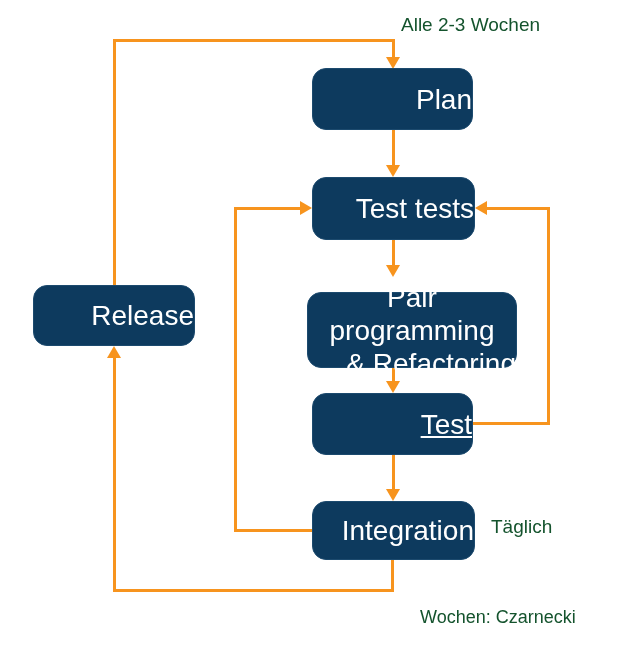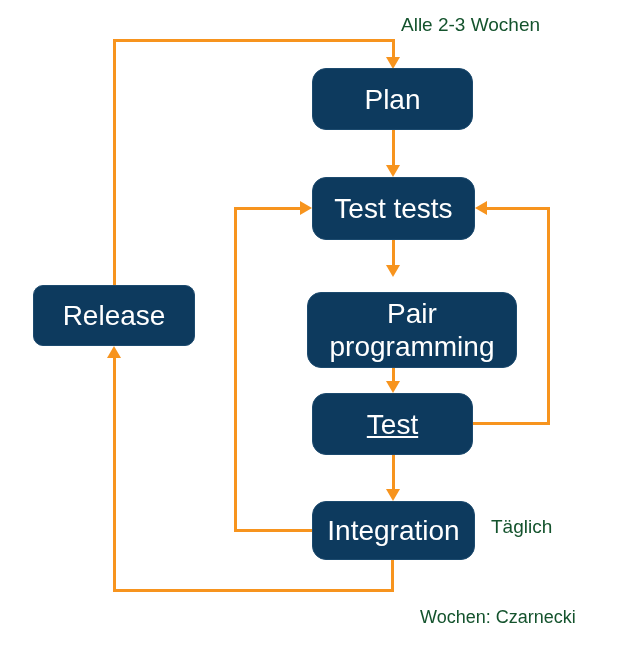--- a/index.html
+++ b/index.html
@@ -17,35 +17,35 @@
   }
   
   .node {
     position: absolute;
     background: #0d3a5e;
     border: 1px solid #1c4a6e;
     color: #ffffff;
     border-radius: 14px;
     display: flex;
     flex-direction: column;
-    align-items: center;
+    align-items: flex-end;
     justify-content: center;
     font-size: 28px;
     line-height: 33px;
     text-align: center;
     box-sizing: border-box;
     z-index: 2;
     user-select: none;
   }
   .node-plan        { left: 312px; top:  68px; width: 161px; height: 62px; }
   .node-write-tests { left: 312px; top: 177px; width: 163px; height: 63px; }
   .node-pair        { left: 263px; top: 292px; width: 210px; height: 76px; margin-left: 44px; }
   .node-test        { left: 312px; top: 393px; width: 161px; height: 62px; text-decoration: underline; }
   .node-integration { left: 312px; top: 501px; width: 163px; height: 59px; }
-  .node-release     { left:  33px; top: 285px; width: 162px; height: 61px; border-radius: 10px; }
+  .node-release     { left:  33px; top: 285px; width: 162px; height: 61px; }
 
   
   .edge {
     position: absolute;
     background: #f7941e;
     z-index: 1;
   }
   .edge.h { height: 3px; }
   .edge.v { width: 3px; }
 
@@ -84,20 +84,21 @@
   <div class="annot annot-source">Wochen: Czarnecki</div>
 
   <div class="node node-plan">
     <span>Plan</span>
   </div>
   <div class="node node-write-tests">
     <span>Test tests</span>
   </div>
   <div class="node node-pair">
     <span>Pair programming</span>
+    <span>&amp; Refactoring</span>
   </div>
   <div class="node node-test">
     <span>Test</span>
   </div>
   <div class="node node-integration">
     <span>Integration</span>
   </div>
   <div class="node node-release">
     <span>Release</span>
   </div>

